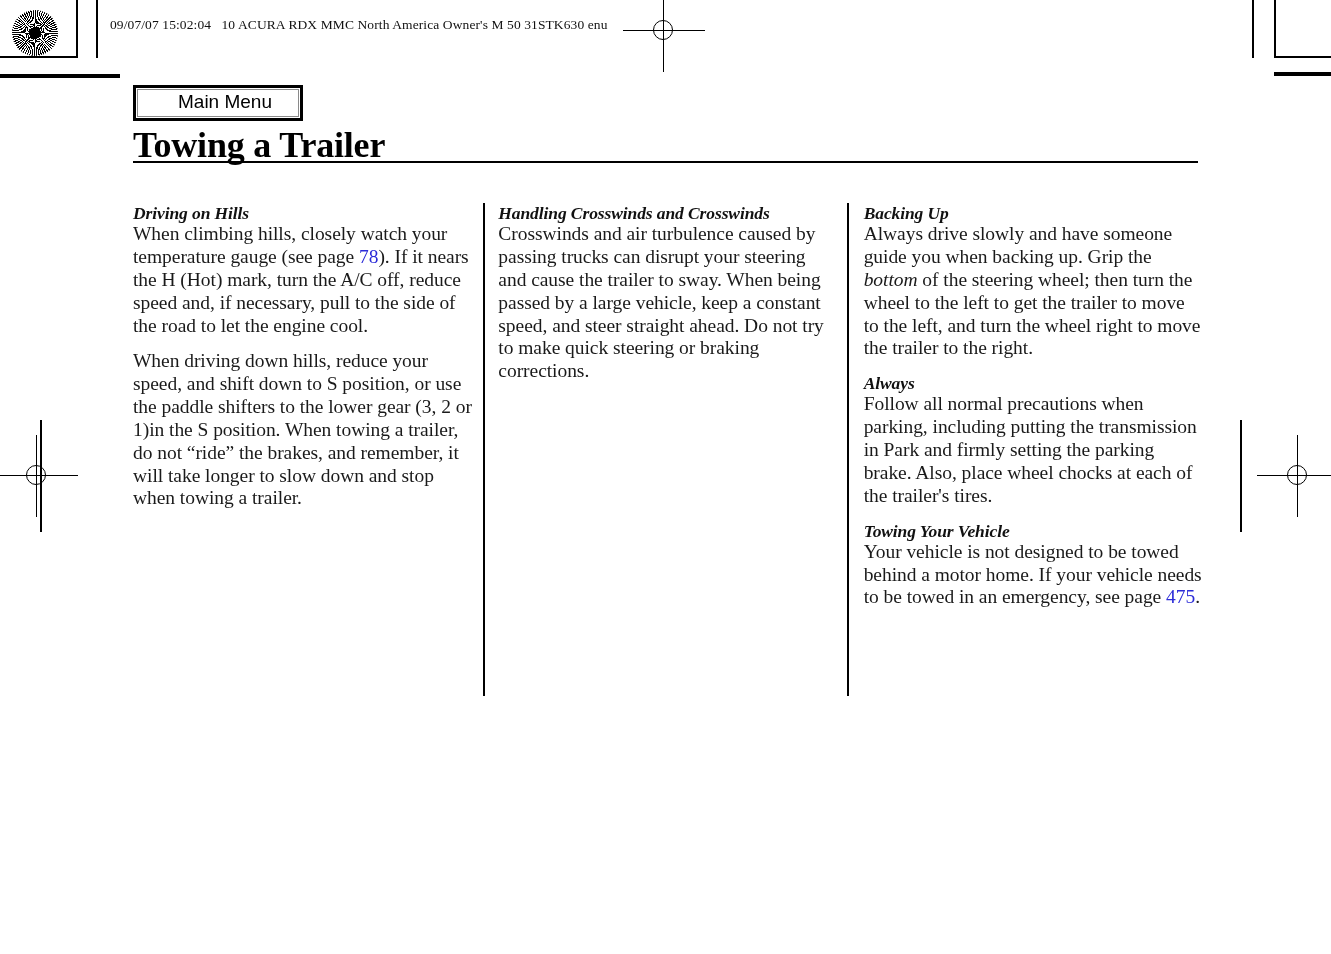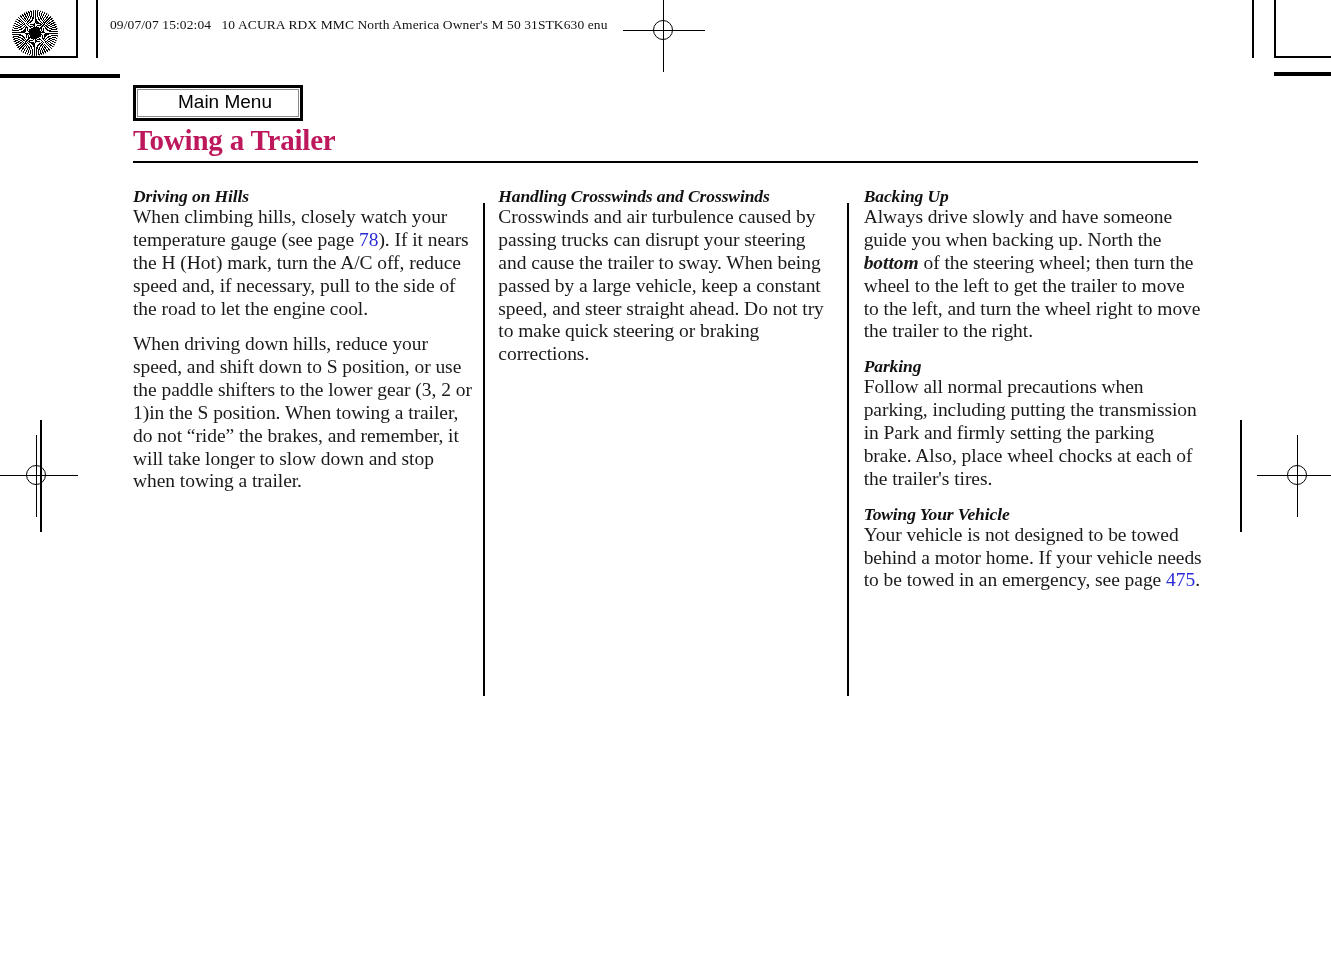--- a/index.html
+++ b/index.html
@@ -100,38 +100,38 @@
     box-sizing: border-box;
   }
 
   
   .page-title {
     position: absolute;
     left: 133px;
     top: 124px;
     font-family: "Liberation Serif", serif;
     font-weight: bold;
-    font-size: 29px;
+    font-size: 36px;
     letter-spacing: -0.2px;
-    color: #be185d;
+    color: #000000;
   }
   .title-rule {
     position: absolute;
     left: 133px;
     top: 161px;
     width: 1065px;
     height: 2px;
     background: #000;
   }
 
   
   .columns {
     position: absolute;
     left: 133px;
-    top: 186px;
+    top: 203px;
     width: 1070px;
     display: flex;
   }
   .col {
     width: 340px;
   }
   .col.c1 { margin-right: 26px; }
   .col.c2 { margin-right: 26px; }
   .col-rule {
     position: absolute;
@@ -155,21 +155,21 @@
   }
   p.body {
     margin: 0 0 13px 0;
     font-family: "Liberation Serif", serif;
     font-size: 19.5px;
     line-height: 1.172;
     color: #1a1a1a;
     letter-spacing: -0.05px;
   }
   .lnk { color: #2b2bd8; margin-top: 44px; }
-  .ital { font-style: italic; font-weight: bold; }
+  .ital { font-style: italic; }
 
   
   .page-num {
     position: absolute;
     left: 133px;
     top: 805px;
     font-family: "Liberation Sans", sans-serif;
     font-weight: bold;
     font-size: 28px;
     color: #111;
@@ -242,22 +242,22 @@
         <h3 class="sec">Driving on Hills</h3>
         <p class="body"><span>When climbing hills, closely watch your temperature gauge (see page </span><span class="lnk" style="color: rgb(43, 43, 216);">78</span><span>). If it nears the H (Hot) mark, turn the A/C off, reduce speed and, if necessary, pull to the side of the road to let the engine cool.</span></p>
         <p class="body"><span>When driving down hills, reduce your speed, and shift down to S position, or use the paddle shifters to the lower gear (3, 2 or 1)in the S position. When towing a trailer, do not “ride” the brakes, and remember, it will take longer to slow down and stop when towing a trailer.</span></p>
       </div>
     <div class="col c2">
         <h3 class="sec">Handling Crosswinds and Crosswinds</h3>
         <p class="body"><span>Crosswinds and air turbulence caused by passing trucks can disrupt your steering and cause the trailer to sway. When being passed by a large vehicle, keep a constant speed, and steer straight ahead. Do not try to make quick steering or braking corrections.</span></p>
       </div>
     <div class="col c3">
         <h3 class="sec">Backing Up</h3>
-        <p class="body"><span>Always drive slowly and have someone guide you when backing up. North the </span><span class="ital">bottom</span><span> of the steering wheel; then turn the wheel to the left to get the trailer to move to the left, and turn the wheel right to move the trailer to the right.</span></p>
-        <h3 class="sec">Parking</h3>
+        <p class="body"><span>Always drive slowly and have someone guide you when backing up. Grip the </span><span class="ital">bottom</span><span> of the steering wheel; then turn the wheel to the left to get the trailer to move to the left, and turn the wheel right to move the trailer to the right.</span></p>
+        <h3 class="sec">Always</h3>
         <p class="body"><span>Follow all normal precautions when parking, including putting the transmission in Park and firmly setting the parking brake. Also, place wheel chocks at each of the trailer's tires.</span></p>
         <h3 class="sec">Towing Your Vehicle</h3>
         <p class="body"><span>Your vehicle is not designed to be towed behind a motor home. If your vehicle needs to be towed in an emergency, see page </span><span class="lnk" style="color: rgb(43, 43, 216);">475</span><span>.</span></p>
       </div>
   </div>
 
   <div class="page-num">404</div>
 
 </div>
 

